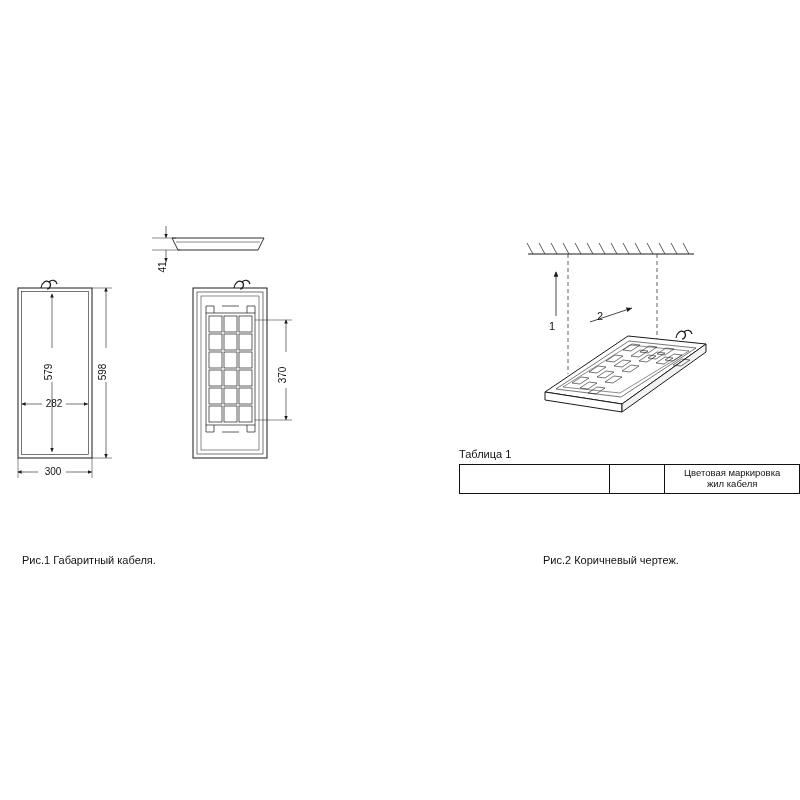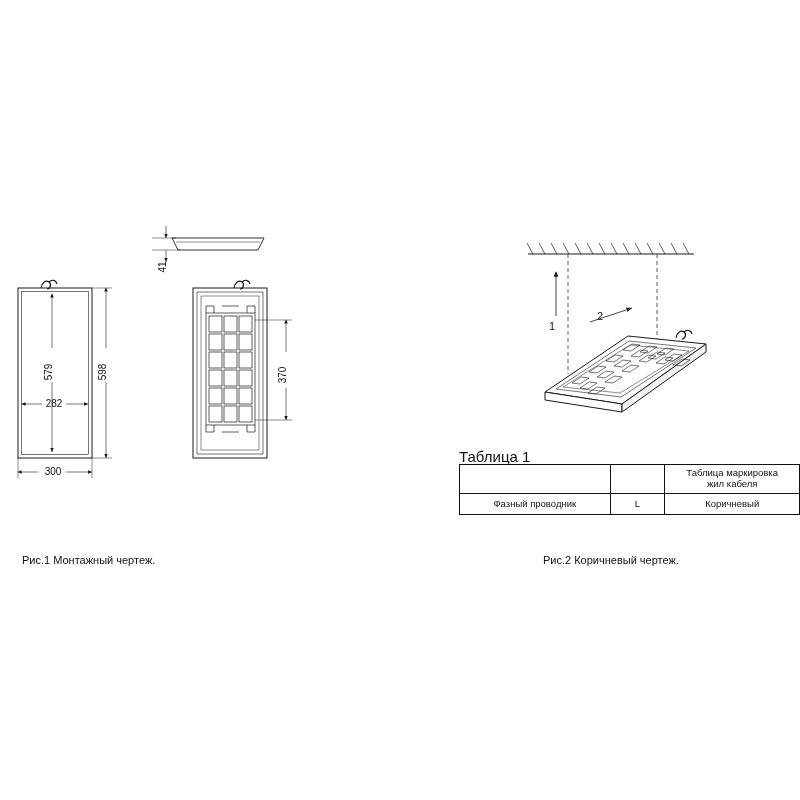--- a/index.html
+++ b/index.html
@@ -27,21 +27,21 @@
     height: 800px;
   }
   .cap {
     position: absolute;
     font-size: 11px;
     color: #111;
     white-space: nowrap;
   }
   #fig1-caption { left: 22px; top: 554px; }
   #fig2-caption { left: 543px; top: 554px; }
-  #table-title  { left: 459px; top: 448px; font-size: 15px; }
+  #table-title  { left: 459px; top: 448px; font-size: 11px; }
 
   table.tbl {
     position: absolute;
     left: 459px;
     top: 464px;
     border-collapse: collapse;
     font-size: 9.5px;
     color: #111;
     background: #fff;
   }
@@ -246,36 +246,31 @@
         <path d="M639,361 L648,355 L656,356 L647,362 Z"></path>
         <path d="M656,363 L665,357 L673,358 L664,364 Z"></path>
         <path d="M673,365 L682,359 L690,360 L681,366 Z"></path>
       </g>
 
       <path d="M676,338 c1,-6 5,-8 8,-6 c3,2 1,7 -2,7" fill="none" stroke="#1a1a1a" stroke-width="1.2"></path>
       <path d="M684,332 c3,-3 7,-2 8,2" fill="none" stroke="#1a1a1a" stroke-width="1.2"></path>
     </g>
   </svg>
 
-  <div class="cap" id="fig1-caption">Рис.1 Монтажный чертеж.</div>
+  <div class="cap" id="fig1-caption">Рис.1 Габаритный кабеля.</div>
   <div class="cap" id="fig2-caption">Рис.2 Коричневый чертеж.</div>
 
   <div class="cap" id="table-title">Таблица 1</div>
 
   <table class="tbl">
     <tbody>
       <tr class="t-head">
         <td class="c-name"></td>
         <td class="c-letter"></td>
         <td class="c-color">
-          <span>Таблица маркировка</span><br>
+          <span>Цветовая маркировка</span><br>
           <span>жил кабеля</span>
         </td>
       </tr>
-      <tr class="t-row">
-        <td class="c-name">Фазный проводник</td>
-        <td class="c-letter">L</td>
-        <td class="c-color">Коричневый</td>
-      </tr>
     </tbody>
   </table>
 
 </div>
 
 </body></html>

